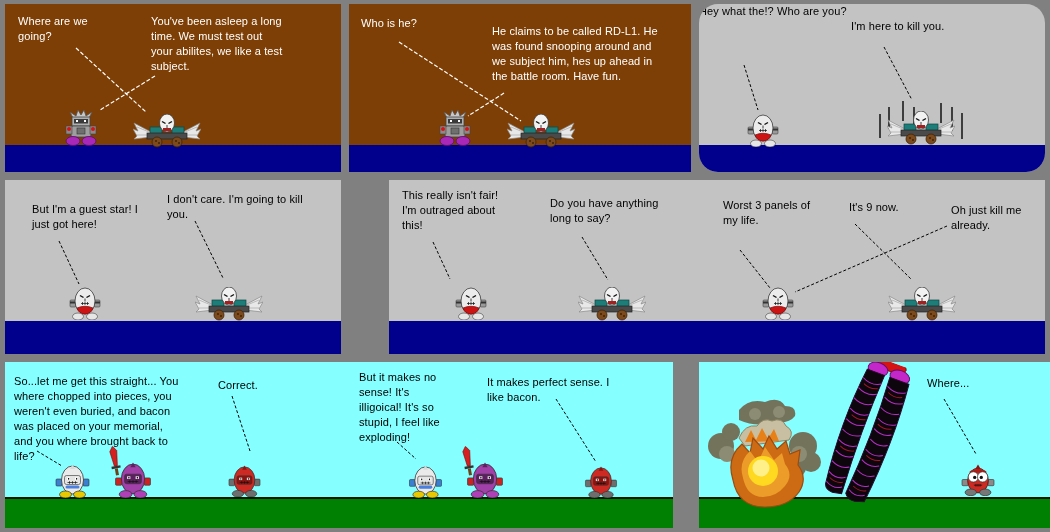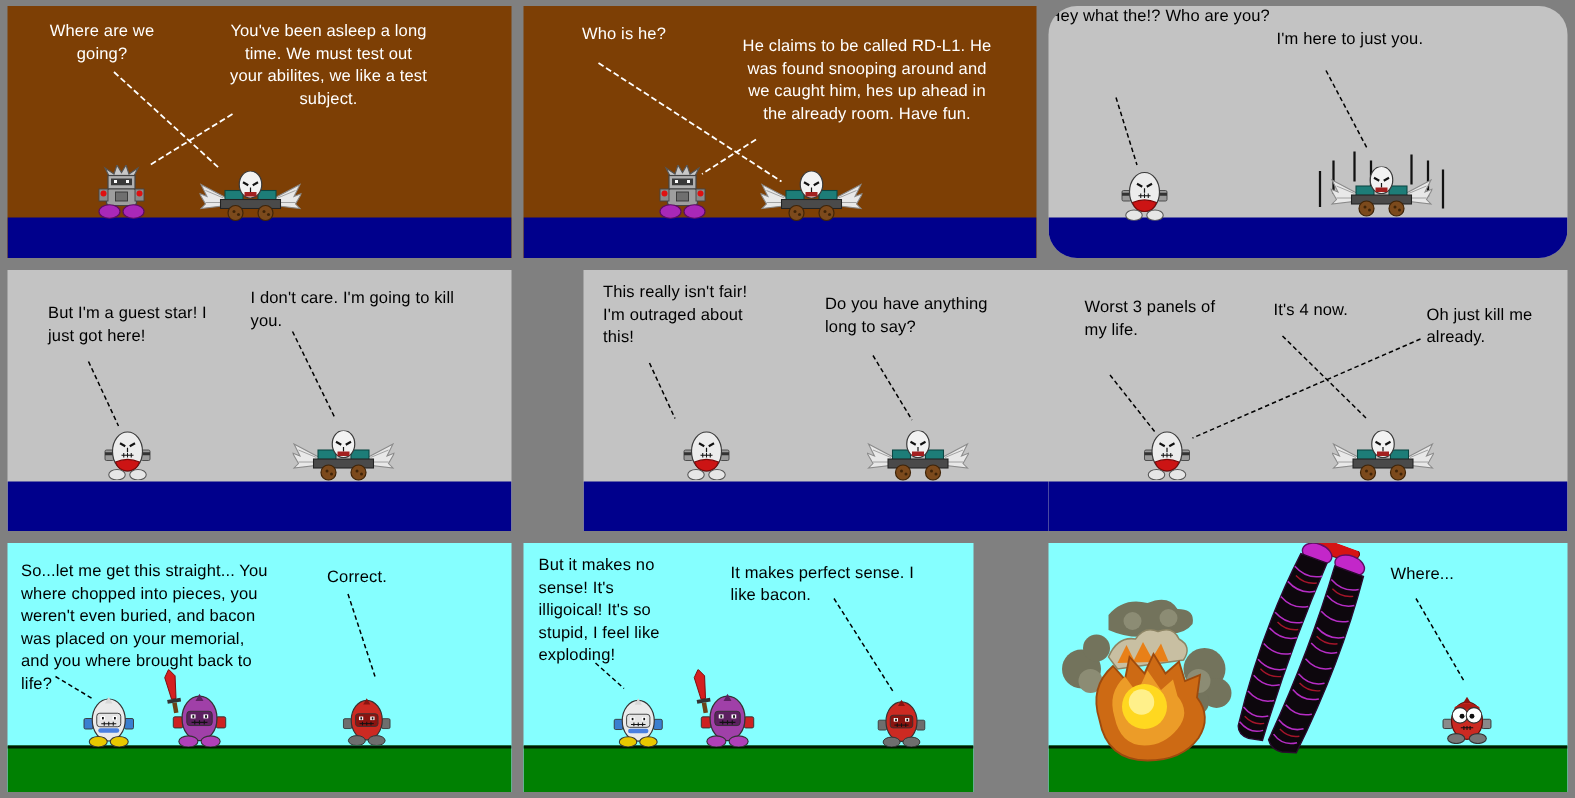--- a/index.html
+++ b/index.html
@@ -1,21 +1,21 @@
 <!DOCTYPE html>
 <html><head>
 <meta charset="utf-8">
 <style>
   html,body{margin:0;padding:0;background:#808080;}
   .stage{position:relative;width:1050px;height:532px;background:#808080;
          font-family:"Liberation Sans",sans-serif;overflow:hidden;}
   .panel{position:absolute;overflow:hidden;}
-  .row1{background:#7d3f05;text-align:center;}
+  .row1{background:#7d3f05;}
   .row2{background:#c3c3c3;}
-  .row3{background:#85ffff;}
+  .row3{background:#85ffff;padding-left:24px;}
   .floor{position:absolute;left:0;right:0;bottom:0;}
   .row1 .floor{background:#00008c;height:27px;}
   .row2 .floor{background:#00008c;height:33px;}
   .row3 .floor{background:#008002;height:29px;border-top:2px solid #001a00;}
   .speech{position:absolute;font-size:11px;line-height:15px;color:#000;letter-spacing:0.1px;}
   .row1 .speech{color:#fff;}
   .lines{position:absolute;left:0;top:0;}
   .sprite{position:absolute;}
   .defs{position:absolute;width:0;height:0;overflow:hidden;}
 </style>
@@ -204,21 +204,21 @@
       </svg>
   </div>
 
   <div class="panel row1" style="left:349px;top:4px;width:342px;height:168px;">
     <div class="floor"></div>
     <svg class="lines" width="342" height="168">
       <line x1="50" y1="38" x2="172" y2="117" stroke="#fff" stroke-width="1.2" stroke-dasharray="4 2"></line>
       <line x1="155" y1="89" x2="119" y2="112" stroke="#fff" stroke-width="1.2" stroke-dasharray="4 2"></line>
     </svg>
     <div class="speech" style="left:12px;top:12px;width:110px;">Who is he?</div>
-    <div class="speech" style="left:143px;top:20px;width:172px;">He claims to be called RD-L1. He was found snooping around and we caught him, hes up ahead in the already room. Have fun.</div>
+    <div class="speech" style="left:143px;top:20px;width:172px;">He claims to be called RD-L1. He was found snooping around and we subject him, hes up ahead in the battle room. Have fun.</div>
     <svg class="sprite" style="left:88px;top:106px;" width="36" height="36">
         <use href="#s-graybot"></use>
       </svg>
     <svg class="sprite" style="left:158px;top:110px;" width="68" height="34">
         <use href="#s-wingcart"></use>
       </svg>
   </div>
 
   <div class="panel row2" style="left:699px;top:4px;width:346px;height:168px;border-radius:19px;">
     <div class="floor" style="height:27px;"></div>
@@ -229,21 +229,21 @@
         <line x1="181" y1="110" x2="181" y2="134"></line>
         <line x1="190" y1="103" x2="190" y2="125"></line>
         <line x1="204" y1="97" x2="204" y2="117"></line>
         <line x1="215" y1="103" x2="215" y2="121"></line>
         <line x1="242" y1="99" x2="242" y2="119"></line>
         <line x1="253" y1="103" x2="253" y2="127"></line>
         <line x1="263" y1="109" x2="263" y2="135"></line>
       </g>
     </svg>
     <div class="speech" style="color:#000;">Hey what the!? Who are you?</div>
-    <div class="speech" style="left:152px;top:15px;width:130px;">I'm here to just you.</div>
+    <div class="speech" style="left:152px;top:15px;width:130px;">I'm here to kill you.</div>
     <svg class="sprite" style="left:48px;top:109px;" width="32" height="34">
         <use href="#s-skullguy"></use>
       </svg>
     <svg class="sprite" style="left:188px;top:107px;" width="68" height="34">
         <use href="#s-wingcart"></use>
       </svg>
   </div>
 
   <div class="panel row2" style="left:5px;top:180px;width:336px;height:174px;">
     <div class="floor"></div>
@@ -278,21 +278,21 @@
   </div>
 
   <div class="panel row2" style="left:699px;top:180px;width:346px;height:174px;">
     <div class="floor"></div>
     <svg class="lines" width="346" height="174">
       <line x1="41" y1="70" x2="71" y2="108" stroke="#000" stroke-width="1" stroke-dasharray="3 2"></line>
       <line x1="156" y1="44" x2="212" y2="99" stroke="#000" stroke-width="1" stroke-dasharray="3 2"></line>
       <line x1="248" y1="46" x2="96" y2="112" stroke="#000" stroke-width="1" stroke-dasharray="3 2"></line>
     </svg>
     <div class="speech" style="left:24px;top:18px;width:98px;">Worst 3 panels of my life.</div>
-    <div class="speech" style="left:150px;top:20px;width:80px;">It's 4 now.</div>
+    <div class="speech" style="left:150px;top:20px;width:80px;">It's 9 now.</div>
     <div class="speech" style="left:252px;top:23px;width:88px;">Oh just kill me already.</div>
     <svg class="sprite" style="left:63px;top:106px;" width="32" height="34">
         <use href="#s-skullguy"></use>
       </svg>
     <svg class="sprite" style="left:189px;top:107px;" width="68" height="34">
         <use href="#s-wingcart"></use>
       </svg>
   </div>
 
   <div class="panel row3" style="left:5px;top:362px;width:336px;height:166px;">

